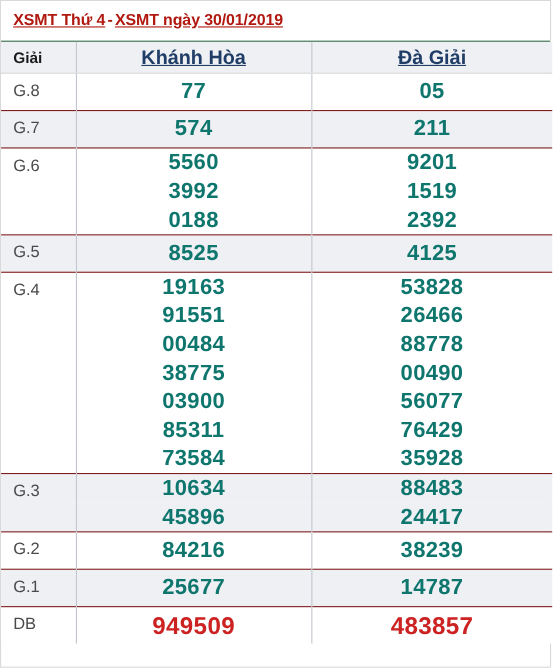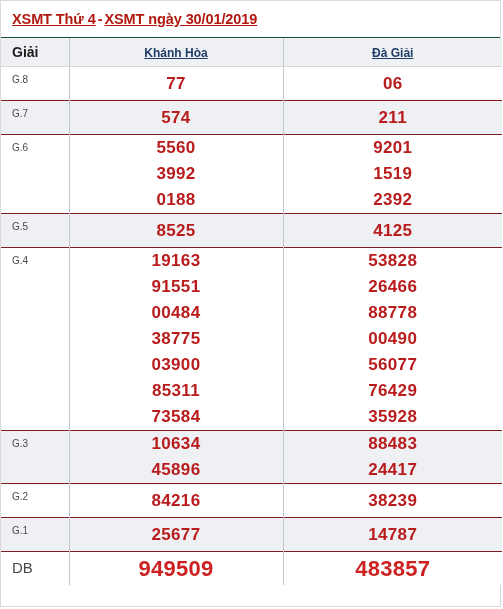--- a/index.html
+++ b/index.html
@@ -69,44 +69,44 @@
     font-size: 14px;
     font-weight: bold;
     color: #1a1a1a;
   }
   th.prov-head {
     text-align: center;
     border-left: 1px solid #c2c6cf;
   }
   .prov-link {
     color: #1f3d66;
-    font-size: 12px;
+    font-size: 18px;
     font-weight: bold;
     text-decoration: underline;
   }
 
   tbody td {
     padding: 0;
     vertical-align: middle;
     height: 26px;
   }
   td.prize-cell {
     text-align: left;
     padding-left: 11px;
-    font-size: 10px;
+    font-size: 15px;
     color: #4a4a4a;
     vertical-align: top;
     padding-top: 7px;
   }
   td.num-cell {
     text-align: center;
     border-left: 1px solid #c2c6cf;
-    font-size: 17px;
-    font-weight: bold;
-    color: #b91c1c;
+    font-size: 20px;
+    font-weight: bold;
+    color: #0f766e;
     letter-spacing: 0.3px;
   }
 
   tr.band-alt td { background: #eef0f4; }
   tr.band-plain td { background: #ffffff; }
 
   tr.group-start td { border-top: 1px solid #7f1d1d; }
   tr.first-group td { border-top: none; }
 
   
@@ -142,21 +142,21 @@
         </th>
         <th class="prov-head">
           <a class="prov-link" href="#">Đà Giải</a>
         </th>
       </tr>
     </thead>
     <tbody id="results-body">
         <tr class="band-plain group-start first-group">
           <td class="prize-cell">G.8</td>
           <td class="num-cell">77</td>
-          <td class="num-cell">06</td>
+          <td class="num-cell">05</td>
         </tr>
         <tr class="band-alt group-start">
           <td class="prize-cell">G.7</td>
           <td class="num-cell">574</td>
           <td class="num-cell">211</td>
         </tr>
         <tr class="band-plain group-start">
           <td class="prize-cell" rowspan="3">G.6</td>
           <td class="num-cell">5560</td>
           <td class="num-cell">9201</td>

